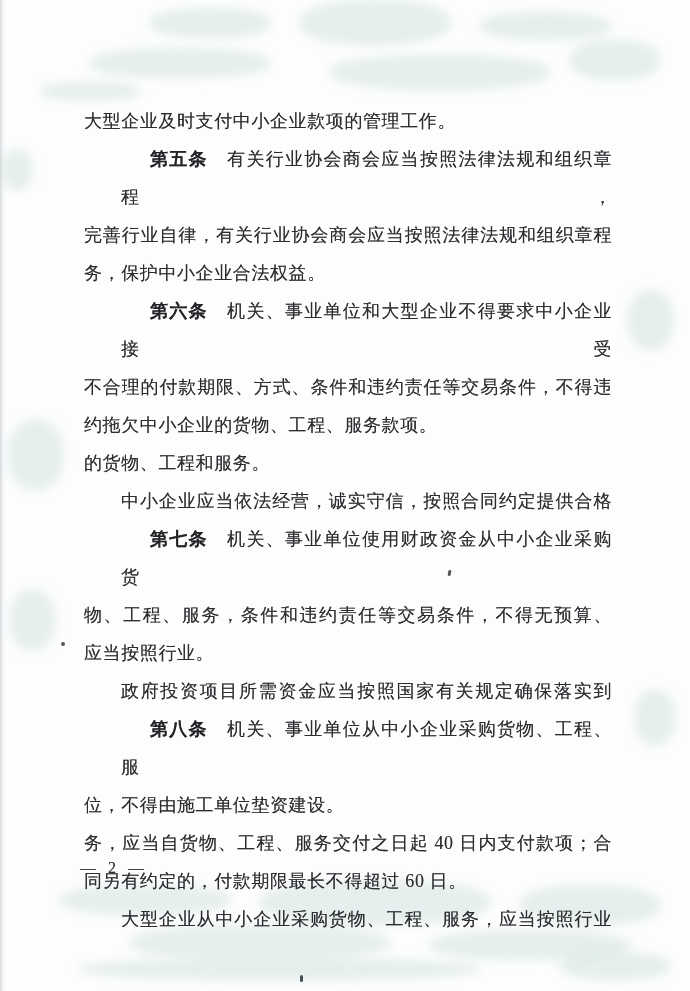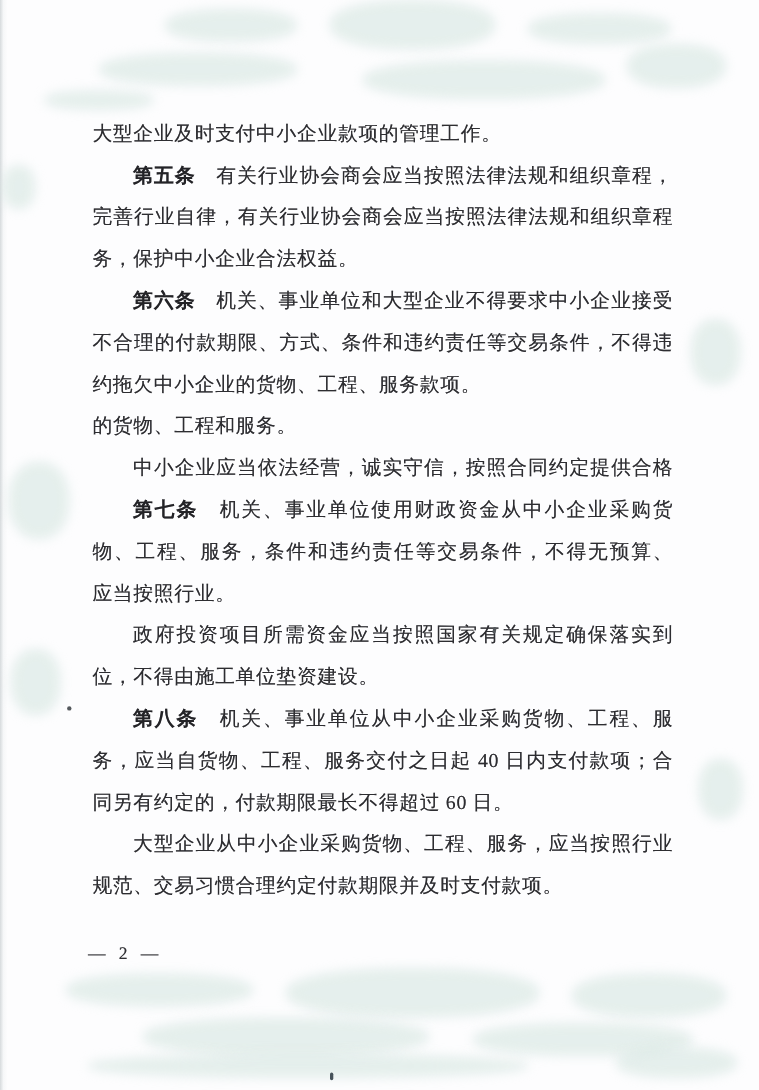--- a/index.html
+++ b/index.html
@@ -51,20 +51,21 @@
     text-align: justify;
     text-align-last: left;
     text-justify: inter-character;
   }
   .line.just { text-align-last: justify; }
   .line.ind  { padding-left: 37px; }
   .line b {
     font-weight: 700;
     font-family: "Liberation Sans", "DejaVu Sans", sans-serif;
     color: #232327;
+    margin-left: 29px;
   }
   .page-number {
     position: absolute;
     left: 80px;
     top: 856px;
     font-size: 16px;
     line-height: 24px;
     color: #2f2f33;
     letter-spacing: 1px;
     word-spacing: 6px;
@@ -105,26 +106,25 @@
       <div class="line">务，保护中小企业合法权益。</div>
       <div class="line just ind"><b>第六条</b>　机关、事业单位和大型企业不得要求中小企业接受</div>
       <div class="line just">不合理的付款期限、方式、条件和违约责任等交易条件，不得违</div>
       <div class="line">约拖欠中小企业的货物、工程、服务款项。</div>
       <div class="line">的货物、工程和服务。</div>
       <div class="line just ind">中小企业应当依法经营，诚实守信，按照合同约定提供合格</div>
       <div class="line just ind"><b>第七条</b>　机关、事业单位使用财政资金从中小企业采购货</div>
       <div class="line just">物、工程、服务，条件和违约责任等交易条件，不得无预算、</div>
       <div class="line">应当按照行业。</div>
       <div class="line just ind">政府投资项目所需资金应当按照国家有关规定确保落实到</div>
+      <div class="line just ind"><b>第八条</b>　机关、事业单位从中小企业采购货物、工程、服</div>
       <div class="line">位，不得由施工单位垫资建设。</div>
-      <div class="line just ind"><b>第八条</b>　机关、事业单位从中小企业采购货物、工程、服</div>
       <div class="line just">务，应当自货物、工程、服务交付之日起 40 日内支付款项；合</div>
       <div class="line">同另有约定的，付款期限最长不得超过 60 日。</div>
       <div class="line just ind">大型企业从中小企业采购货物、工程、服务，应当按照行业</div>
-      <div class="line">规范、交易习惯合理约定付款期限并及时支付款项。</div>
     </div>
 
   <div class="page-number">— 2 —</div>
 
   <div class="speck" style="left:448px; top:570px; width:3px; height:6px; transform:rotate(12deg);"></div>
   <div class="speck" style="left:61px;  top:642px; width:4px; height:4px; border-radius:50%;"></div>
   <div class="speck" style="left:300px; top:975px; width:3px; height:7px; background:#46525a;"></div>
 
 </div>
 

